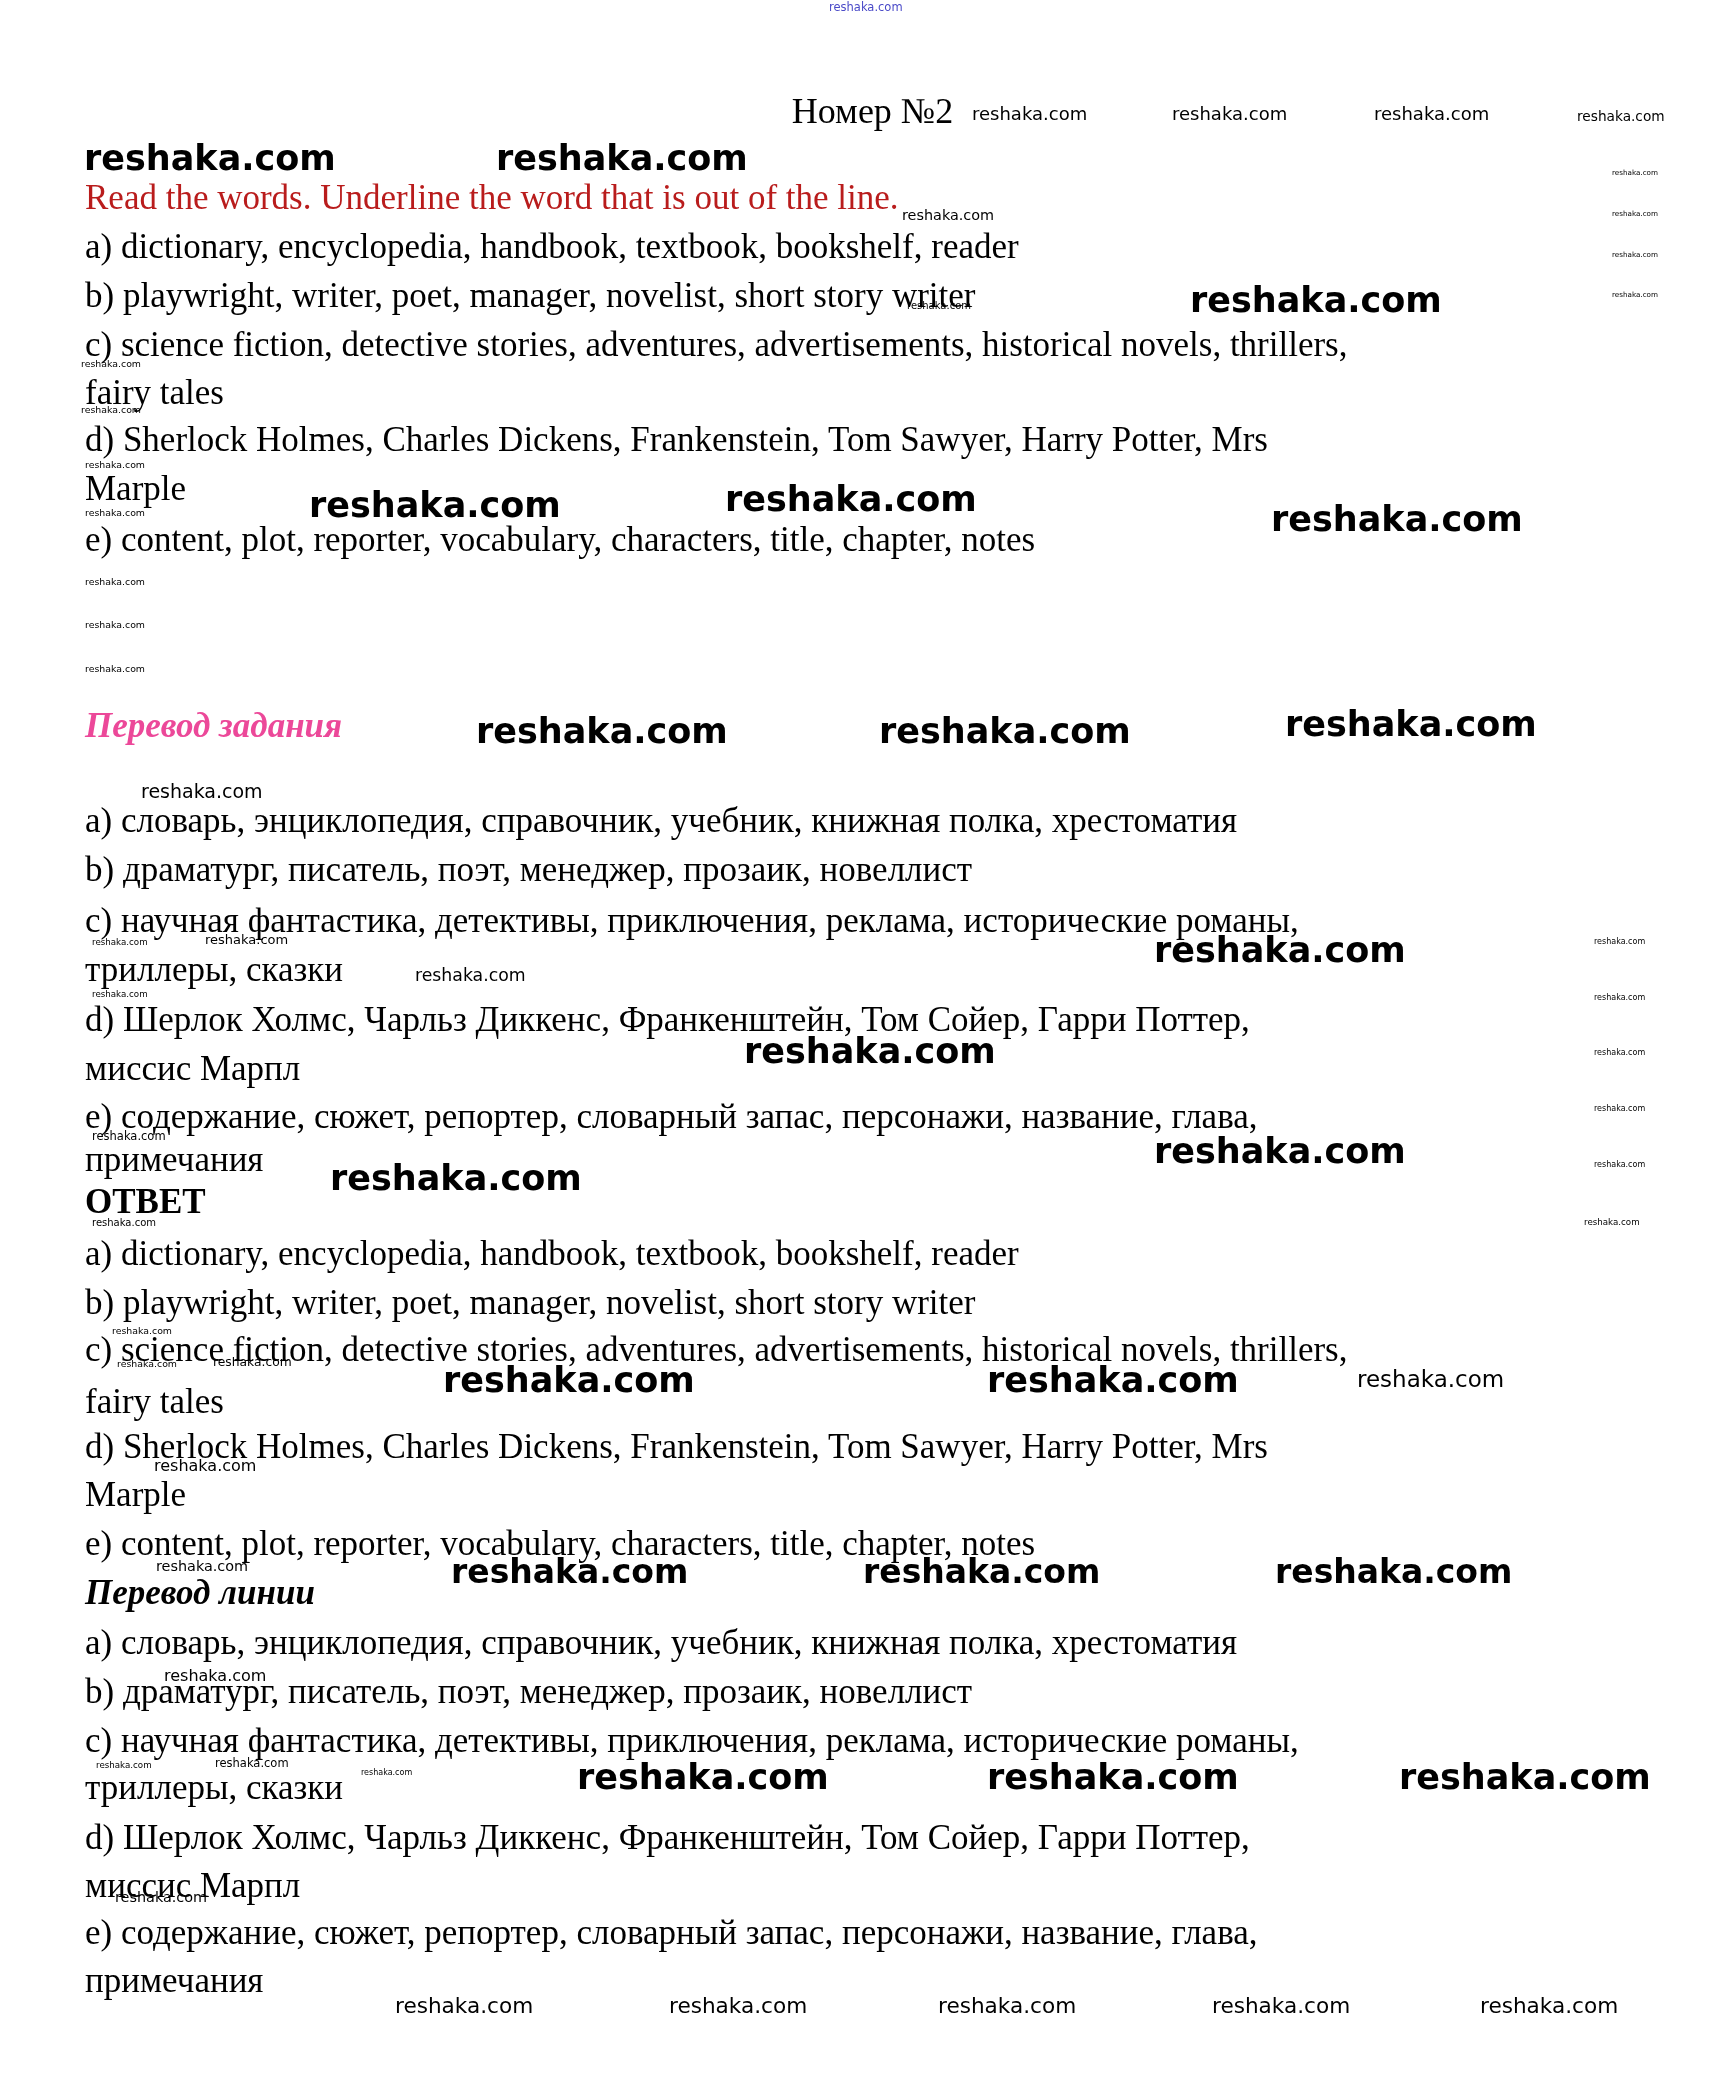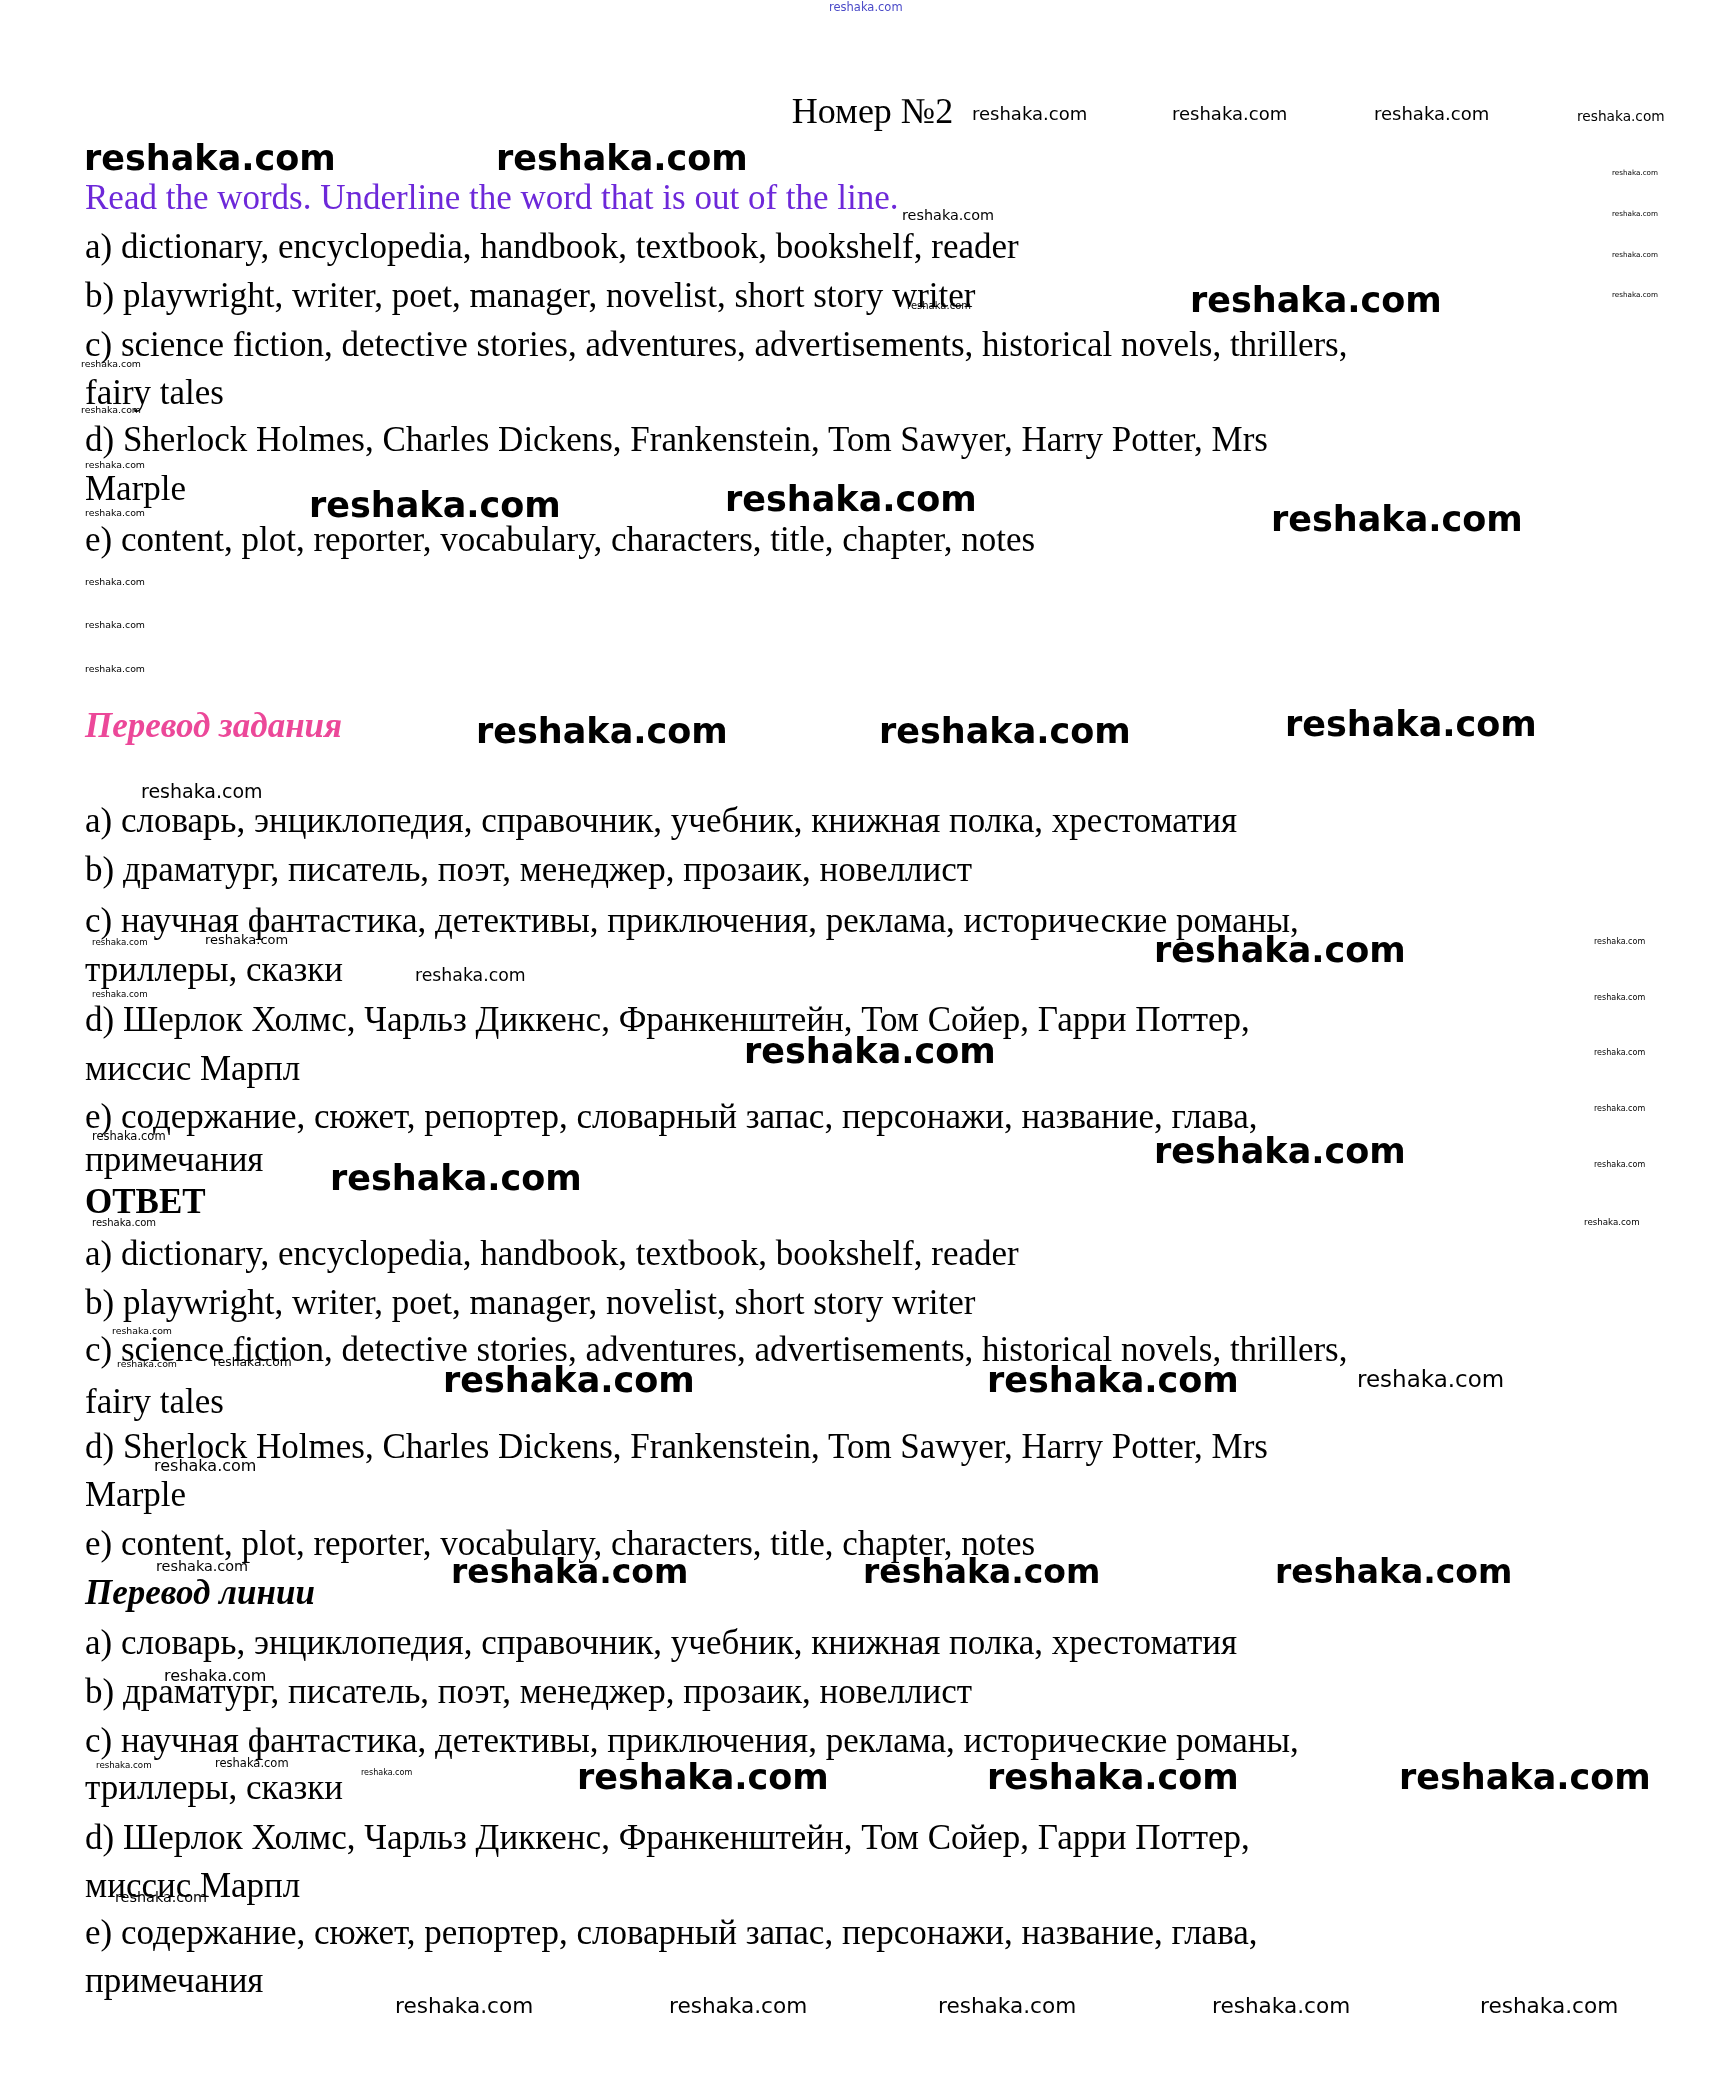--- a/index.html
+++ b/index.html
@@ -26,21 +26,21 @@
     font-family:"DejaVu Sans", sans-serif;
     color:#000;
     line-height:1;
   }
 </style>
 </head>
 <body>
 
 <div class="page" style="background: rgb(255, 255, 255);">
     <div class="text-line center" style="top: 92px; font-size: 36px; color: rgb(0, 0, 0);">Номер №2</div>
-    <div class="text-line" style="top: 179px; left: 85px; color: #6d28d9;">Read the words. Underline the word that is out of the line.</div>
+    <div class="text-line" style="top: 179px; left: 85px; color: #b91c1c;">Read the words. Underline the word that is out of the line.</div>
     <div class="text-line" style="top: 228px; left: 85px; color: rgb(0, 0, 0);">a) dictionary, encyclopedia, handbook, textbook, bookshelf, reader</div>
     <div class="text-line" style="top: 277px; left: 85px; color: rgb(0, 0, 0);">b) playwright, writer, poet, manager, novelist, short story writer</div>
     <div class="text-line" style="top: 326px; left: 85px; color: rgb(0, 0, 0);">c) science fiction, detective stories, adventures, advertisements, historical novels, thrillers,</div>
     <div class="text-line" style="top: 374px; left: 85px; color: rgb(0, 0, 0);">fairy tales</div>
     <div class="text-line" style="top: 421px; left: 85px; color: rgb(0, 0, 0);">d) Sherlock Holmes, Charles Dickens, Frankenstein, Tom Sawyer, Harry Potter, Mrs</div>
     <div class="text-line" style="top: 470px; left: 85px; color: rgb(0, 0, 0);">Marple</div>
     <div class="text-line" style="top: 521px; left: 85px; color: rgb(0, 0, 0);">e) content, plot, reporter, vocabulary, characters, title, chapter, notes</div>
     <div class="text-line" style="top: 707px; left: 85px; font-weight: bold; font-style: italic; color: #ec4899;">Перевод задания</div>
     <div class="text-line" style="top: 802px; left: 85px; color: rgb(0, 0, 0);">a) словарь, энциклопедия, справочник, учебник, книжная полка, хрестоматия</div>
     <div class="text-line" style="top: 851px; left: 85px; color: rgb(0, 0, 0);">b) драматург, писатель, поэт, менеджер, прозаик, новеллист</div>

